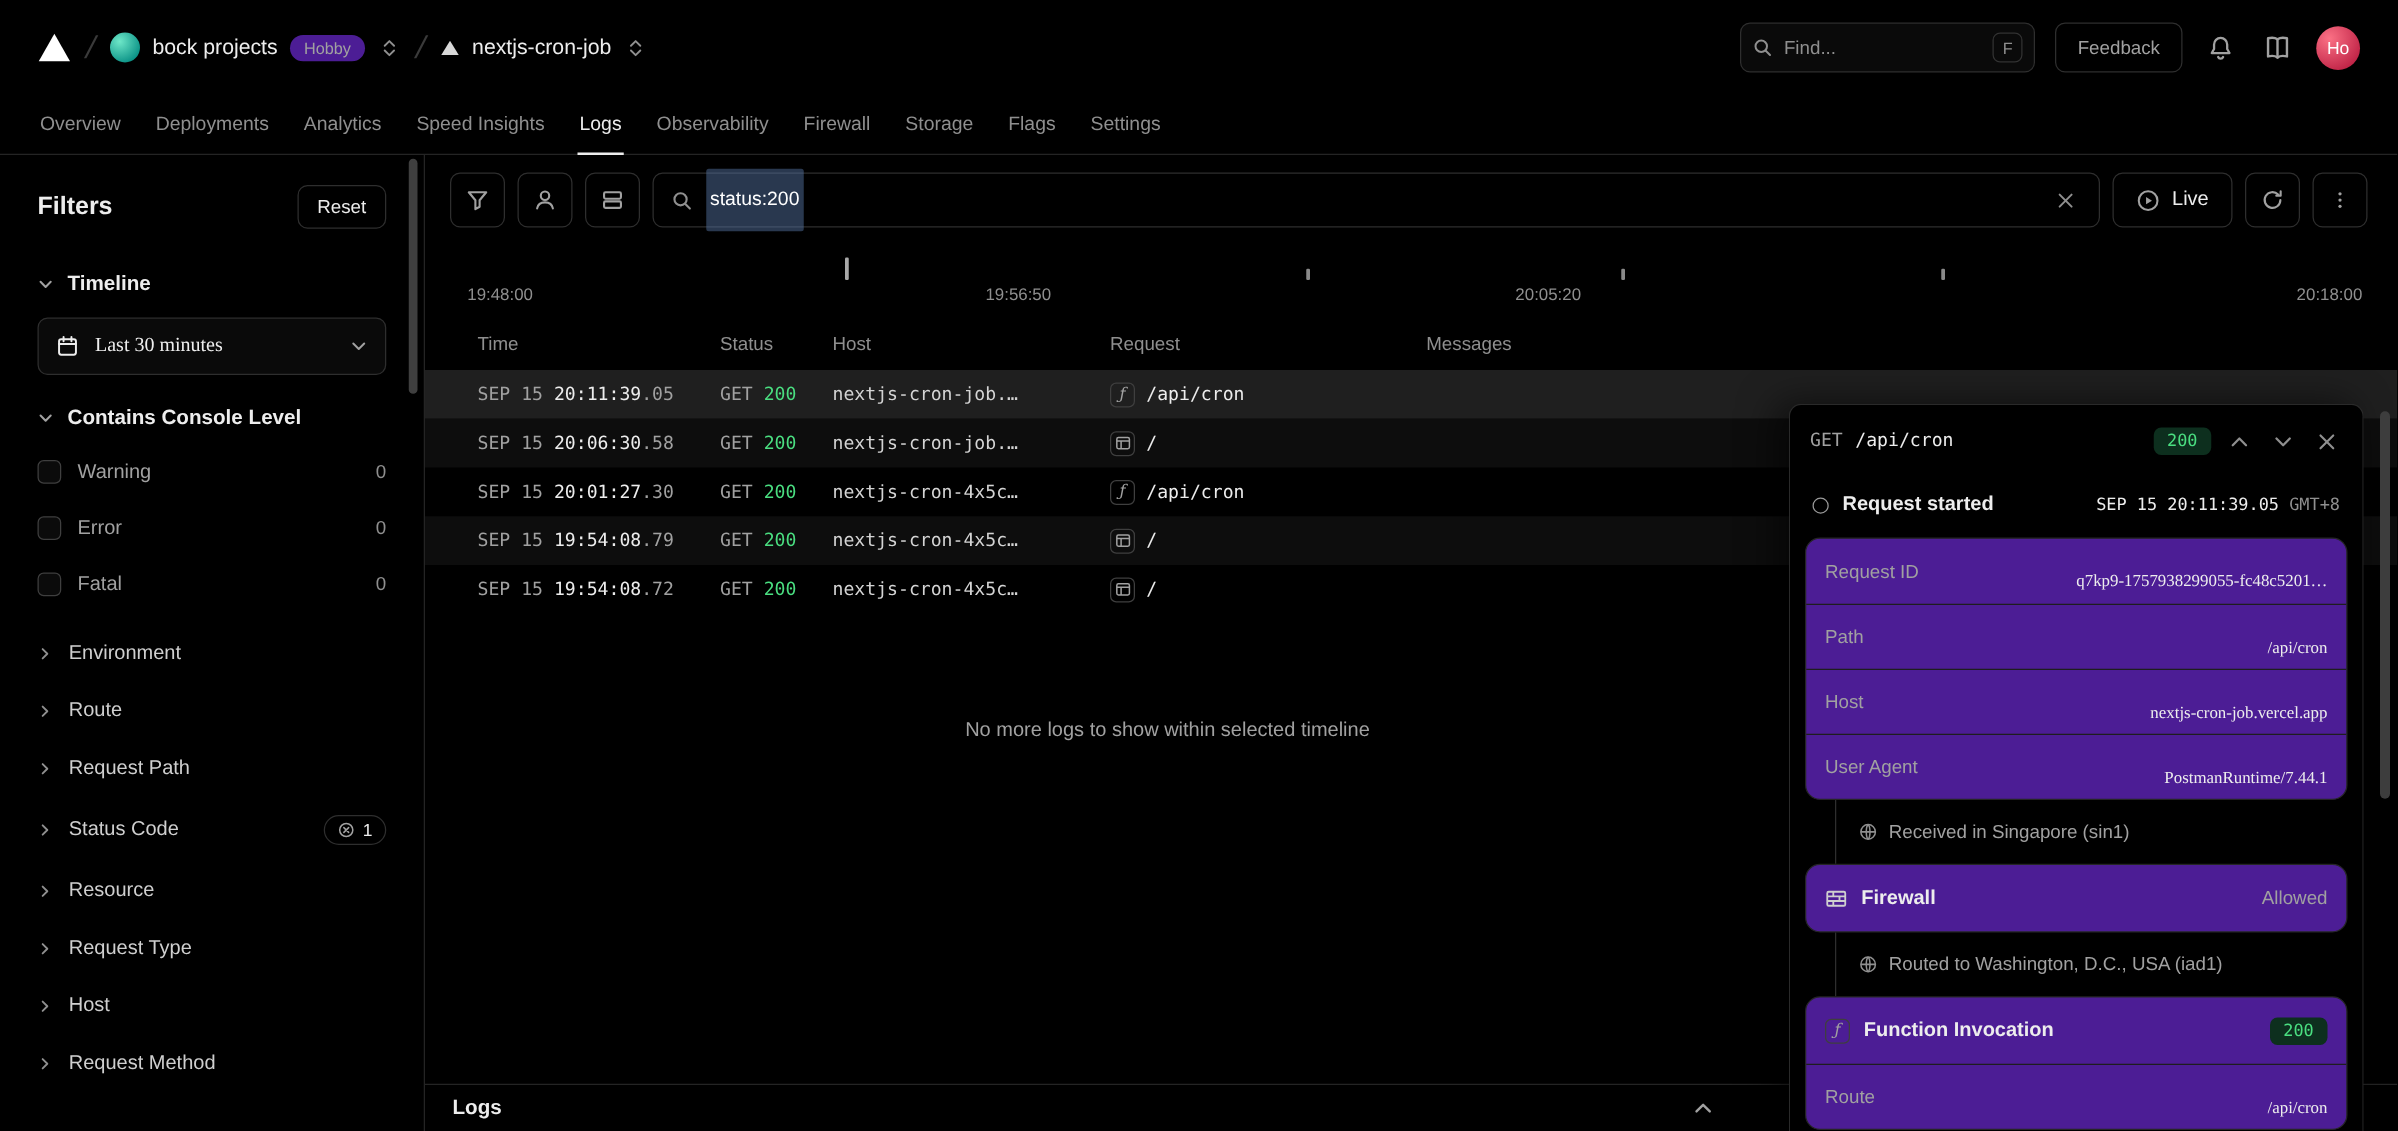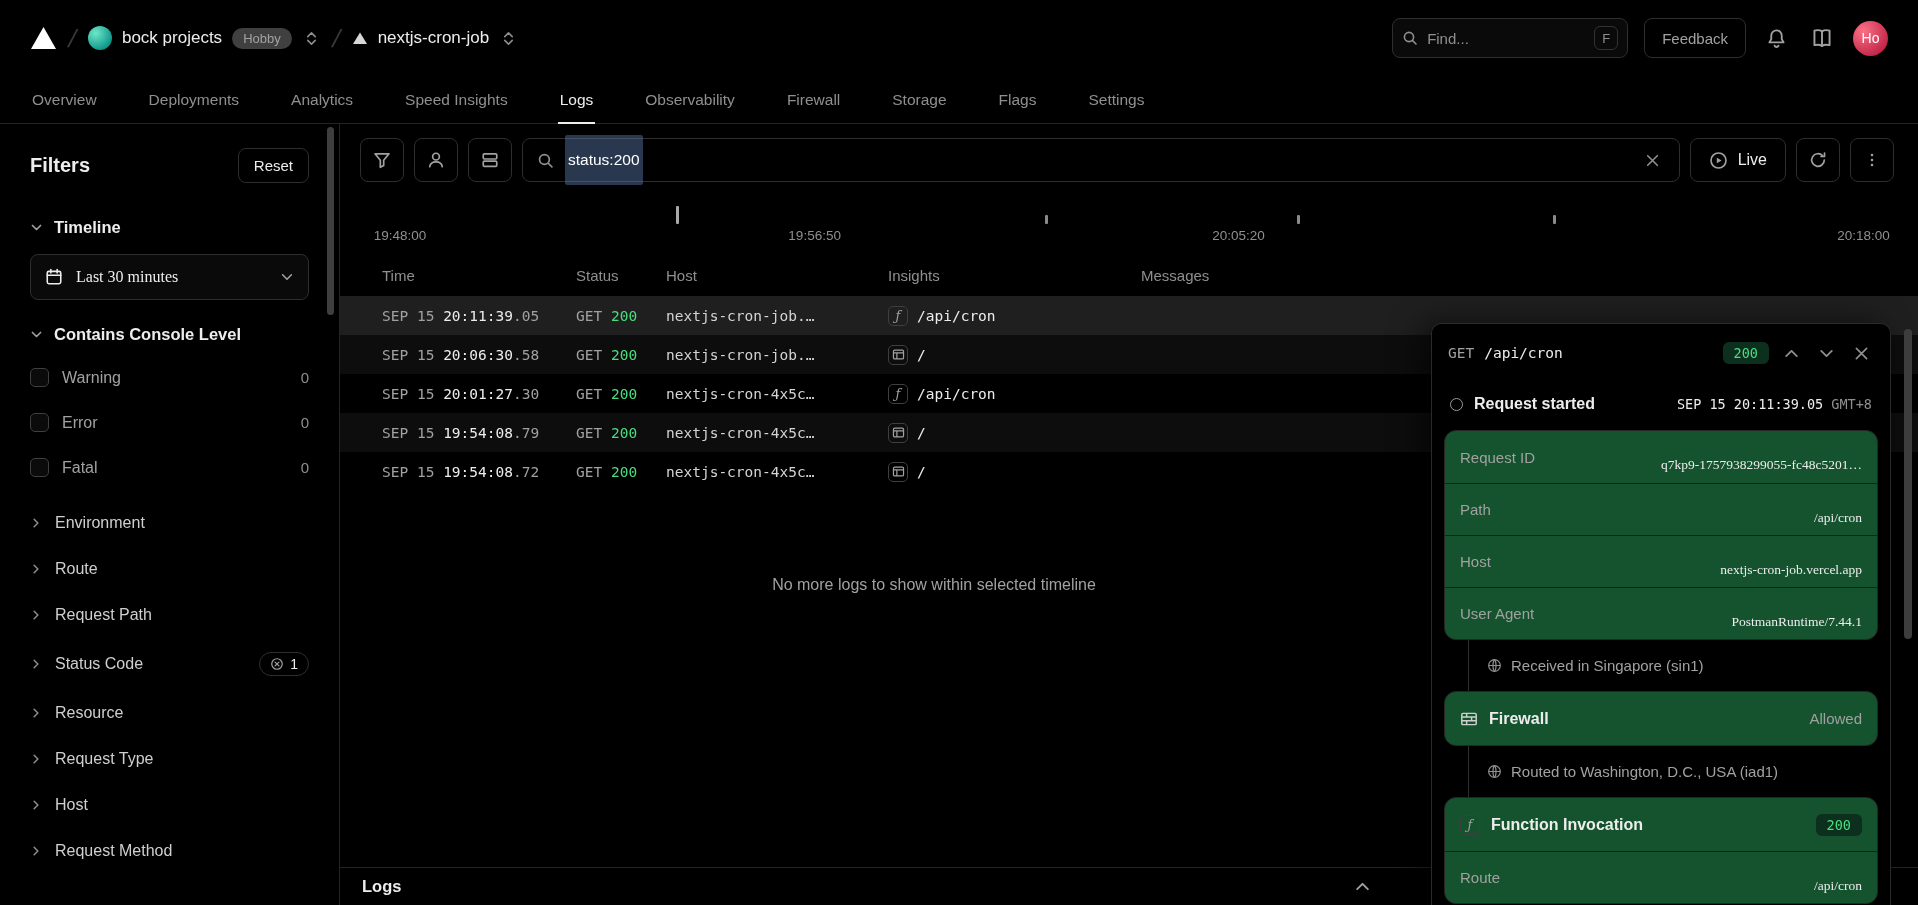--- a/index.html
+++ b/index.html
@@ -14,38 +14,38 @@
 
   
   .topbar { height:76px; display:flex; align-items:center; justify-content:space-between; padding:0 30px; }
   .crumbs { display:flex; align-items:center; gap:12px; }
   .vlogo { width:27px; height:24px; color:#fff; }
   .slash { color:#3a3a3a; font-size:25px; font-weight:300; transform:skewX(-14deg); }
   .crumb { display:flex; align-items:center; gap:10px; }
   .team-avatar { width:24px; height:24px; border-radius:50%;
     background:radial-gradient(circle at 32% 30%, #6ee7c8, #0d9488 75%); }
   .crumb-name { font-size:17px; font-weight:500; color:#ededed; }
-  .plan-badge { background:#404040; color:#a1a1a1; font-size:13px; padding:3px 11px; border-radius:999px; }
+  .plan-badge { background:#4c1d95; color:#a1a1a1; font-size:13px; padding:3px 11px; border-radius:999px; }
   .selector { color:#8f8f8f; padding:2px; border-radius:4px; }
   .proj-mark { color:#d8d8d8; }
   .top-right { display:flex; align-items:center; gap:16px; }
   .find-box { width:236px; height:40px; border:1px solid #2e2e2e; border-radius:8px; background:#0a0a0a;
     display:flex; align-items:center; gap:9px; padding:0 9px; color:#8f8f8f; }
   .find-box input { flex:1; min-width:0; background:transparent; border:none; outline:none; color:#ededed; font-size:15px; font-family:inherit; }
   .find-box input::placeholder { color:#8f8f8f; }
   .kbd { min-width:24px; height:24px; border:1px solid #323232; border-radius:6px; color:#8f8f8f;
     font-size:13px; display:flex; align-items:center; justify-content:center; padding:0 5px; }
   .feedback-btn { height:40px; padding:0 17px; border:1px solid #2e2e2e; border-radius:8px; background:transparent;
     color:#a1a1a1; font-size:15px; font-family:inherit; display:flex; align-items:center; cursor:pointer; }
   .top-icon { color:#a1a1a1; background:none; border:none; cursor:pointer; padding:4px; }
   .user-avatar { width:35px; height:35px; border-radius:50%; display:flex; align-items:center; justify-content:center;
     background:radial-gradient(circle at 30% 28%, #fb7185, #c02447 78%); color:#fff; font-size:14px; font-weight:500; cursor:pointer; }
 
   
-  .nav { height:48px; display:flex; align-items:stretch; padding:0 18px; border-bottom:1px solid #242424;gap:24px; }
+  .nav { height:48px; display:flex; align-items:stretch; padding:0 18px; border-bottom:1px solid #242424; }
   .nav-item { display:flex; align-items:center; padding:0 14px; color:#8f8f8f; font-size:15.5px; position:relative; cursor:pointer; }
   .nav-item.active { color:#ededed; }
   .nav-item.active::after { content:""; position:absolute; left:12px; right:12px; bottom:-1px; height:2px; background:#ededed; }
 
   
   .app-body { position:relative; height:781px; display:flex; }
 
   
   .sidebar { width:340px; flex:0 0 340px; border-right:1px solid #242424; padding:24px 30px 0; position:relative; overflow:hidden; }
   .sb-scroll { position:absolute; top:3px; right:5px; width:7px; height:188px; border-radius:4px; background:#3f3f3f; }
@@ -115,21 +115,21 @@
   .p-method { font-family:"DejaVu Sans Mono", monospace; font-size:14.5px; color:#a1a1a1; }
   .p-path { font-family:"DejaVu Sans Mono", monospace; font-size:14.5px; color:#ededed; }
   .status-badge { margin-left:auto; background:#0d2f1e; color:#4ade80; font-family:"DejaVu Sans Mono", monospace;
     font-size:13.5px; padding:3px 11px; border-radius:6px; }
   .p-nav { color:#8f8f8f; background:none; border:none; cursor:pointer; padding:4px; }
   .started-row { height:44px; display:flex; align-items:center; gap:11px; padding:0 18px; }
   .ring { width:13px; height:13px; border:1.6px solid #9a9a9a; border-radius:50%; flex:0 0 auto; }
   .started-label { font-size:16px; font-weight:600; }
   .started-time { margin-left:auto; font-family:"DejaVu Sans Mono", monospace; font-size:13.5px; color:#ededed; white-space:nowrap; }
   .started-tz { color:#8f8f8f; }
-  .card { margin:4px 12px 0; border:1px solid #262626; border-radius:12px; background:#14532d; }
+  .card { margin:4px 12px 0; border:1px solid #262626; border-radius:12px; background:#4c1d95; }
   .card-row { height:52px; display:flex; align-items:center; justify-content:space-between; gap:12px; padding:0 15px; }
   .card-row + .card-row { border-top:1px solid #1e1e1e; }
   .f-label { font-size:15px; color:#a1a1a1; white-space:nowrap; }
   .f-value { font-family:Liberation Serif, serif; font-size:13.5px; color:#ededed;
     white-space:nowrap; overflow:hidden; text-overflow:ellipsis; max-width:305px;margin-top:16px; }
   .connector { margin-left:36px; border-left:1px solid #2e2e2e; padding:17px 0 17px 18px;
     display:flex; align-items:center; gap:9px; color:#a1a1a1; font-size:15px; }
   .connector .ic { color:#8f8f8f; }
   .title-row { height:53px; display:flex; align-items:center; gap:11px; padding:0 15px; }
   .title-row .card-title { font-size:16px; font-weight:600; }
@@ -419,21 +419,21 @@
       <span class="tl-label" style="left:0.9%;">19:48:00</span>
       <span class="tl-label" style="left:29.6%; transform:translateX(-50%);">19:56:50</span>
       <span class="tl-label" style="left:57.2%; transform:translateX(-50%);">20:05:20</span>
       <span class="tl-label" style="right:0.4%;">20:18:00</span>
     </div>
 
     <div class="table-head">
       <span>Time</span>
       <span>Status</span>
       <span>Host</span>
-      <span>Insights</span>
+      <span>Request</span>
       <span>Messages</span>
     </div>
 
     <div class="log-rows">
 
       <div class="log-row selected">
         <span class="t-cell"><span class="dim">SEP 15</span> <span>20:11:39</span><span class="dim">.05</span></span>
         <span class="t-cell"><span class="dim">GET</span> <span class="ok">200</span></span>
         <span class="t-cell host-cell">nextjs-cron-job.…</span>
         <span class="req-cell">

